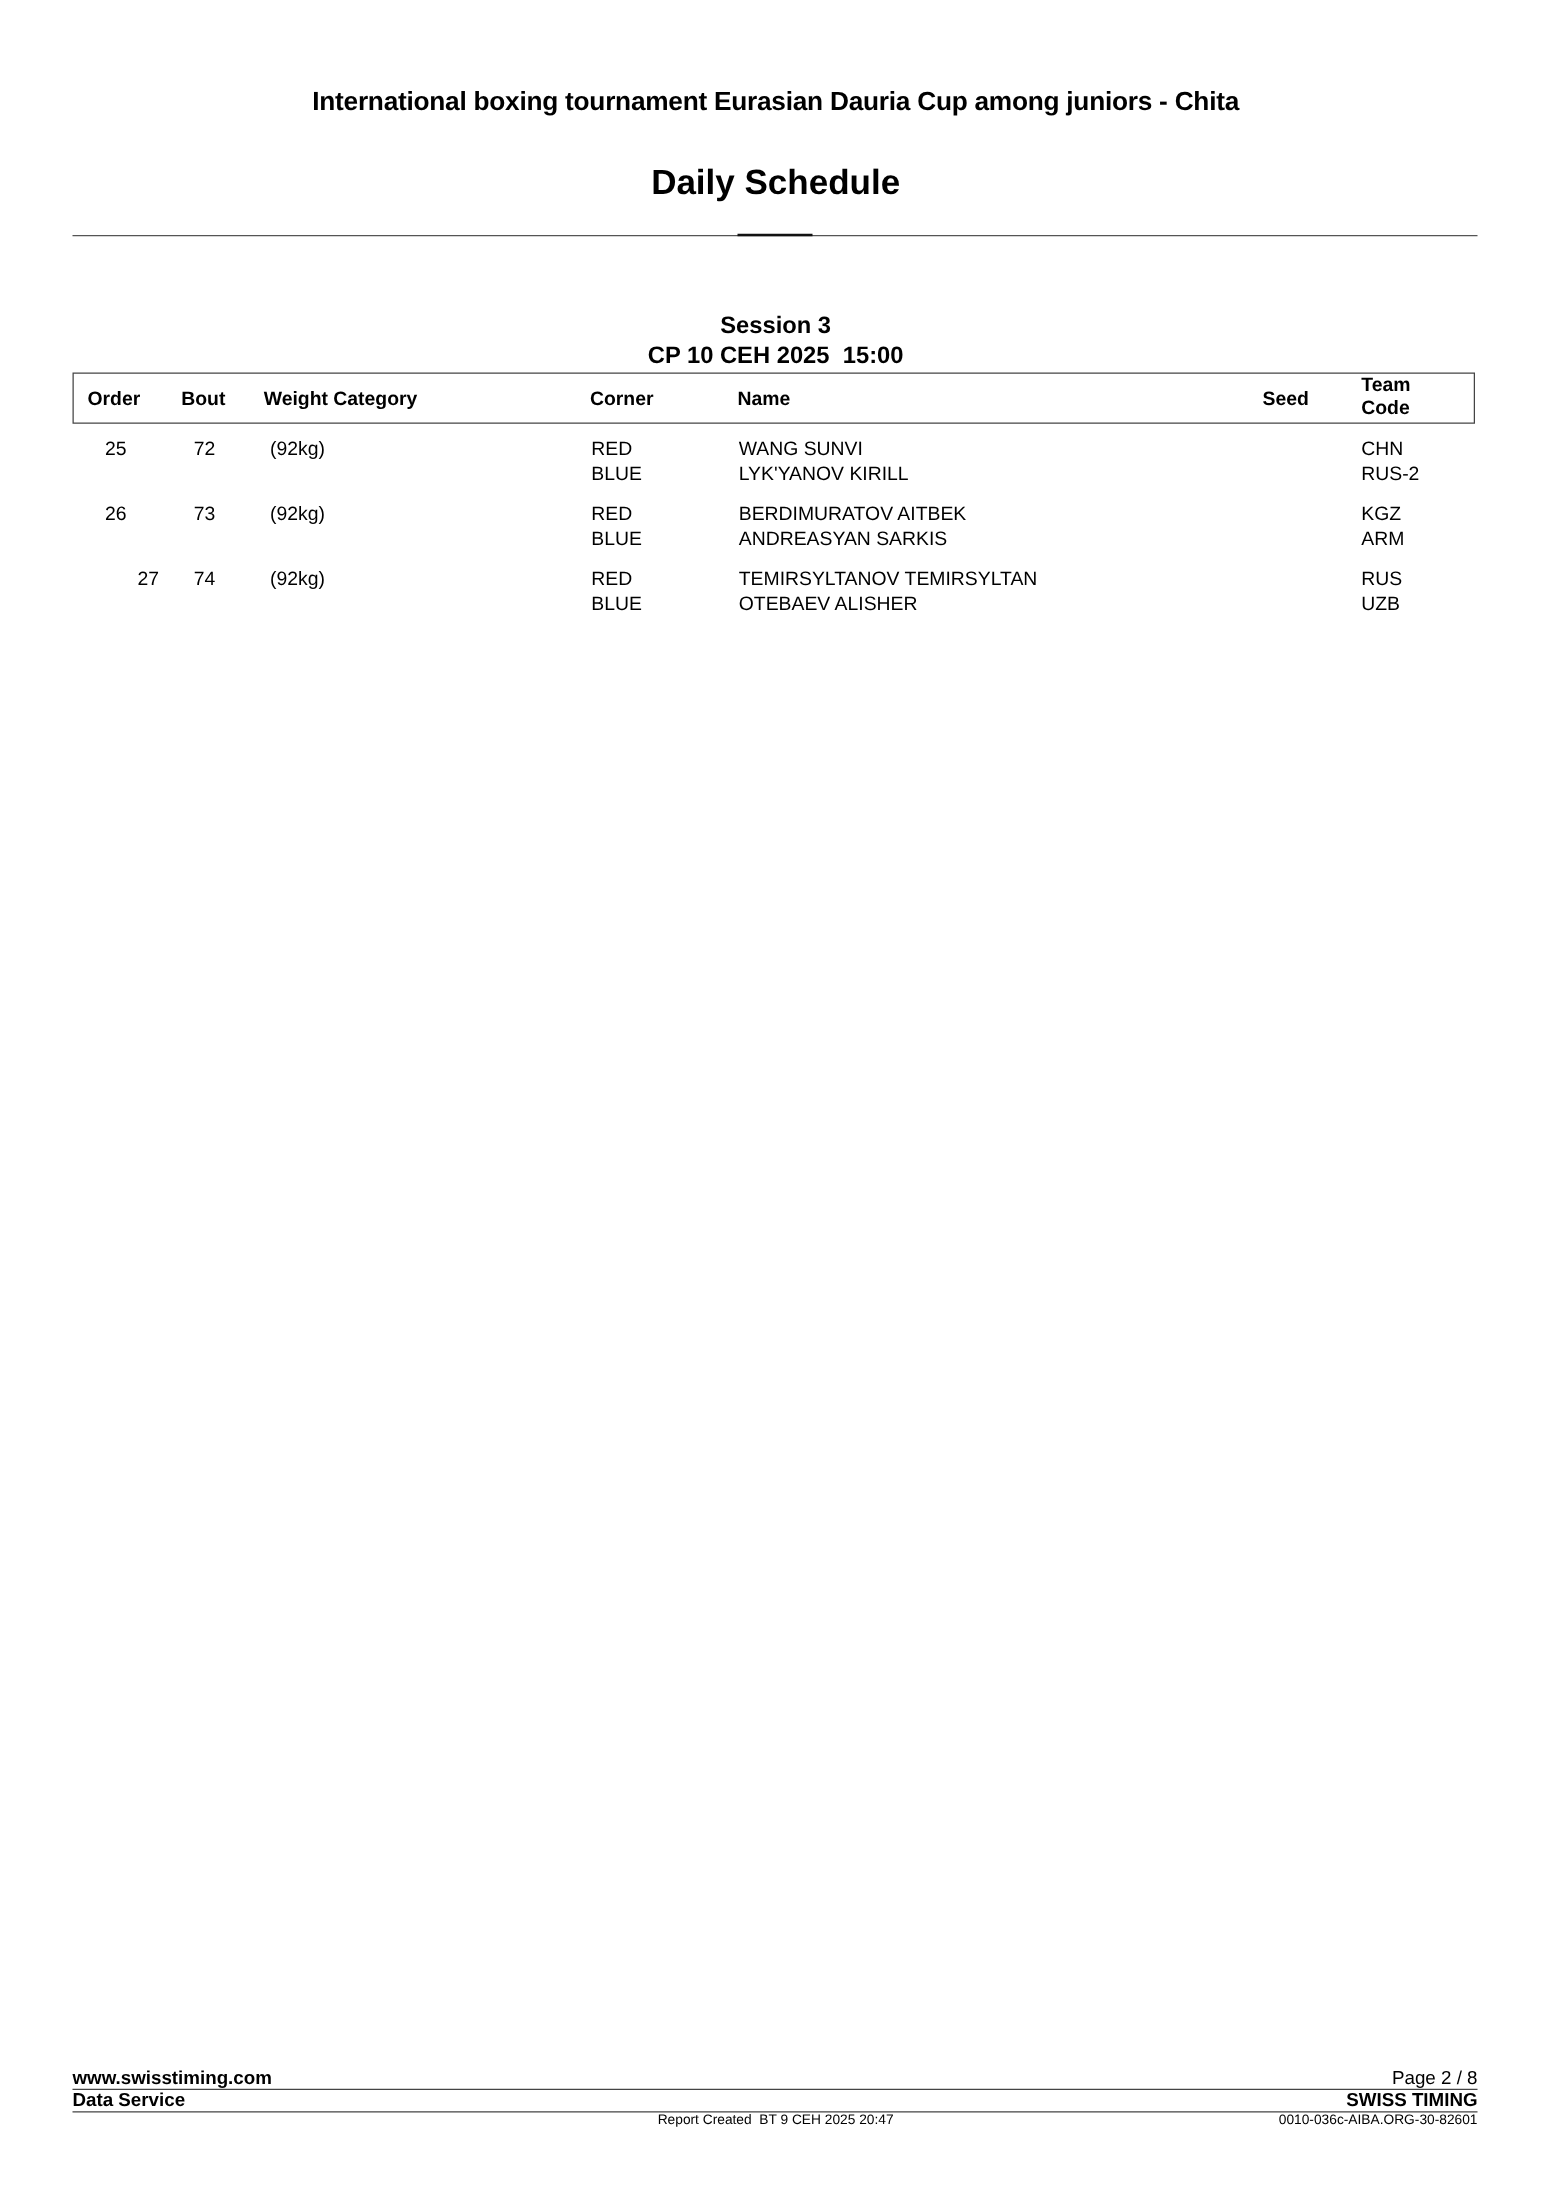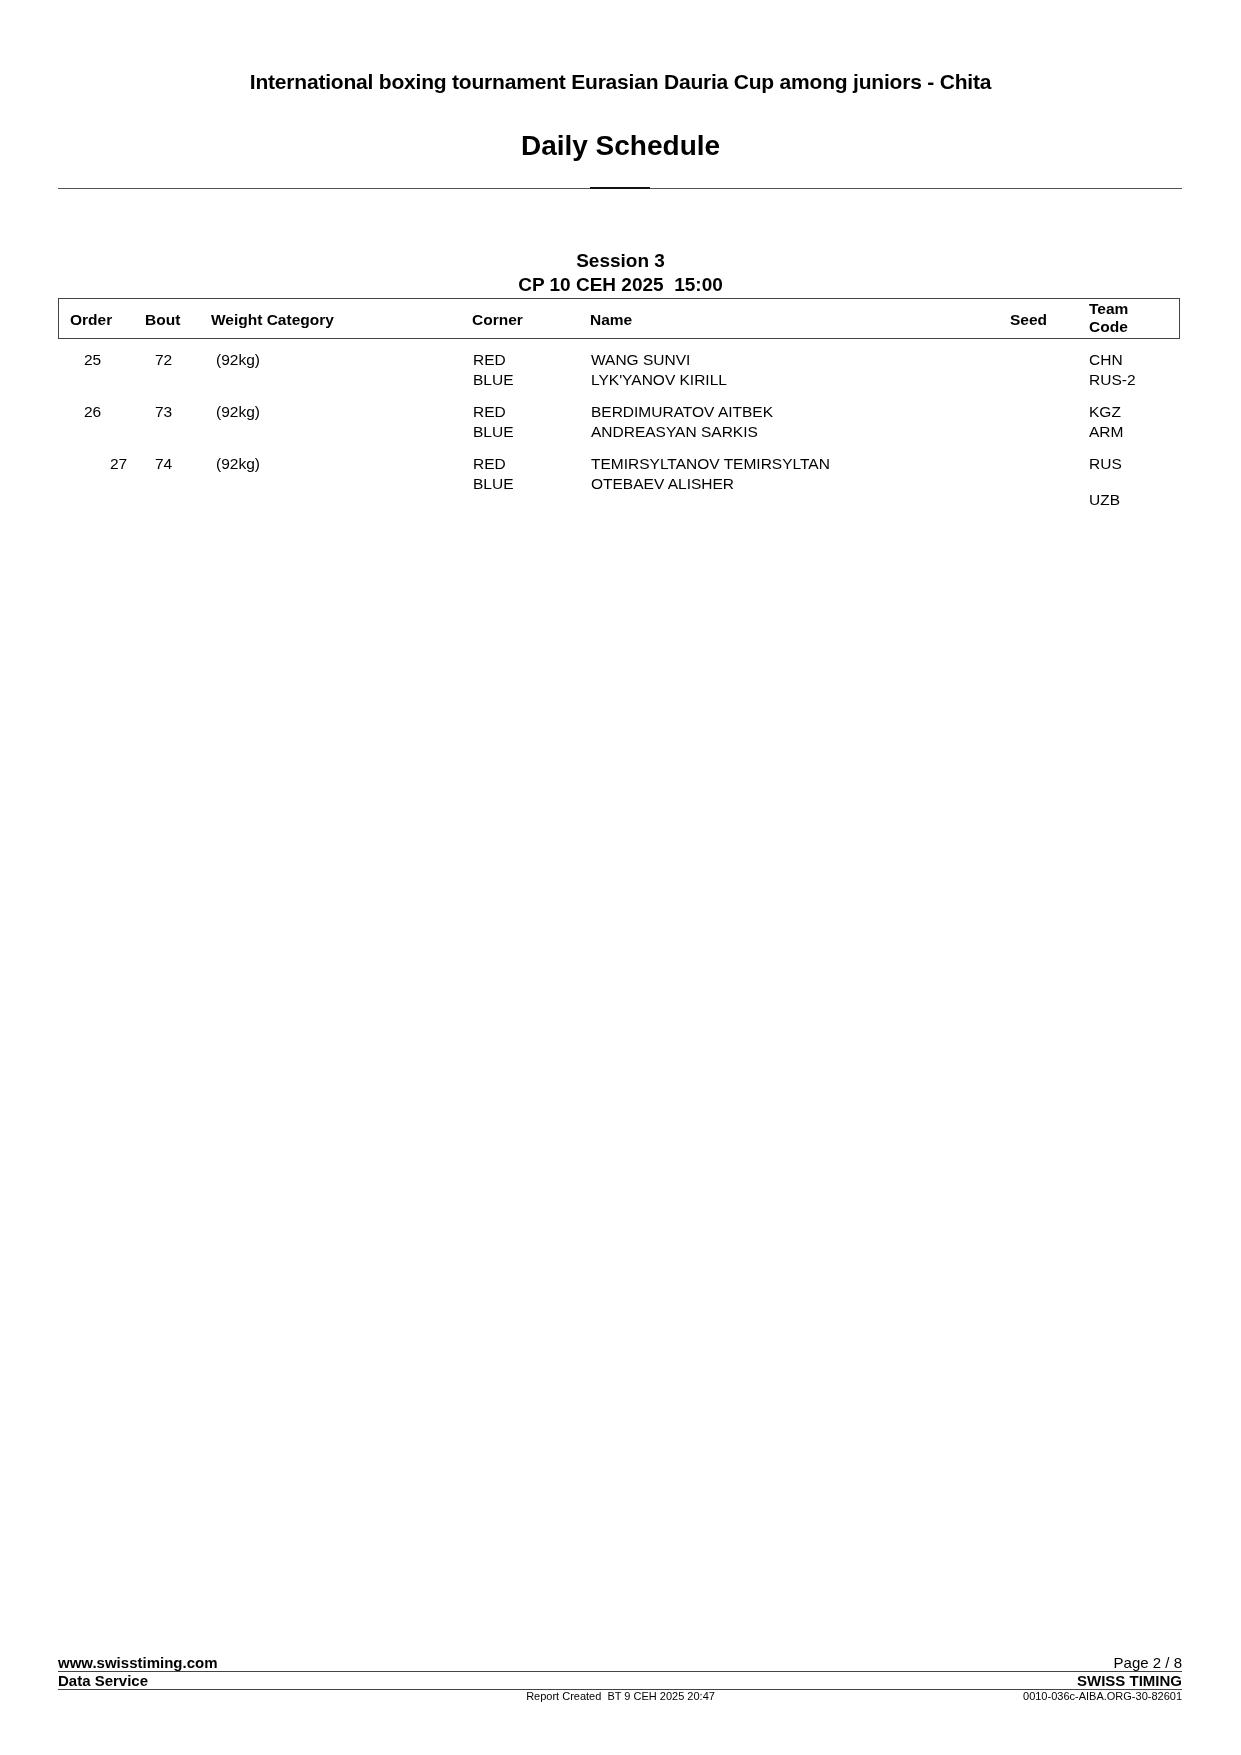--- a/index.html
+++ b/index.html
@@ -122,21 +122,21 @@
 
 <div class="row" style="top:454px;">
   <span class="cell" style="left:26px;top:0;margin-left:26px;">27</span>
   <span class="cell" style="left:97px;top:0;">74</span>
   <span class="cell" style="left:158px;top:0;">(92kg)</span>
   <span class="cell" style="left:415px;top:0;">RED</span>
   <span class="cell" style="left:415px;top:20px;">BLUE</span>
   <span class="cell" style="left:533px;top:0;">TEMIRSYLTANOV TEMIRSYLTAN</span>
   <span class="cell" style="left:533px;top:20px;">OTEBAEV ALISHER</span>
   <span class="cell" style="left:1031px;top:0;">RUS</span>
-  <span class="cell" style="left:1031px;top:20px;margin-top:16px;">UZB</span>
+  <span class="cell" style="left:1031px;top:20px;">UZB</span>
 </div>
 
 <div class="footer-url">www.swisstiming.com</div>
 <div class="footer-page">Page 2 / 8</div>
 <div class="footer-rule1"></div>
 <div class="footer-service">Data Service</div>
 <div class="footer-brand">SWISS TIMING</div>
 <div class="footer-rule2"></div>
 <div class="footer-code">BX0000Y10_C58 1.0</div>
 <div class="footer-created">Report Created  BT 9 CEH 2025 20:47</div>

